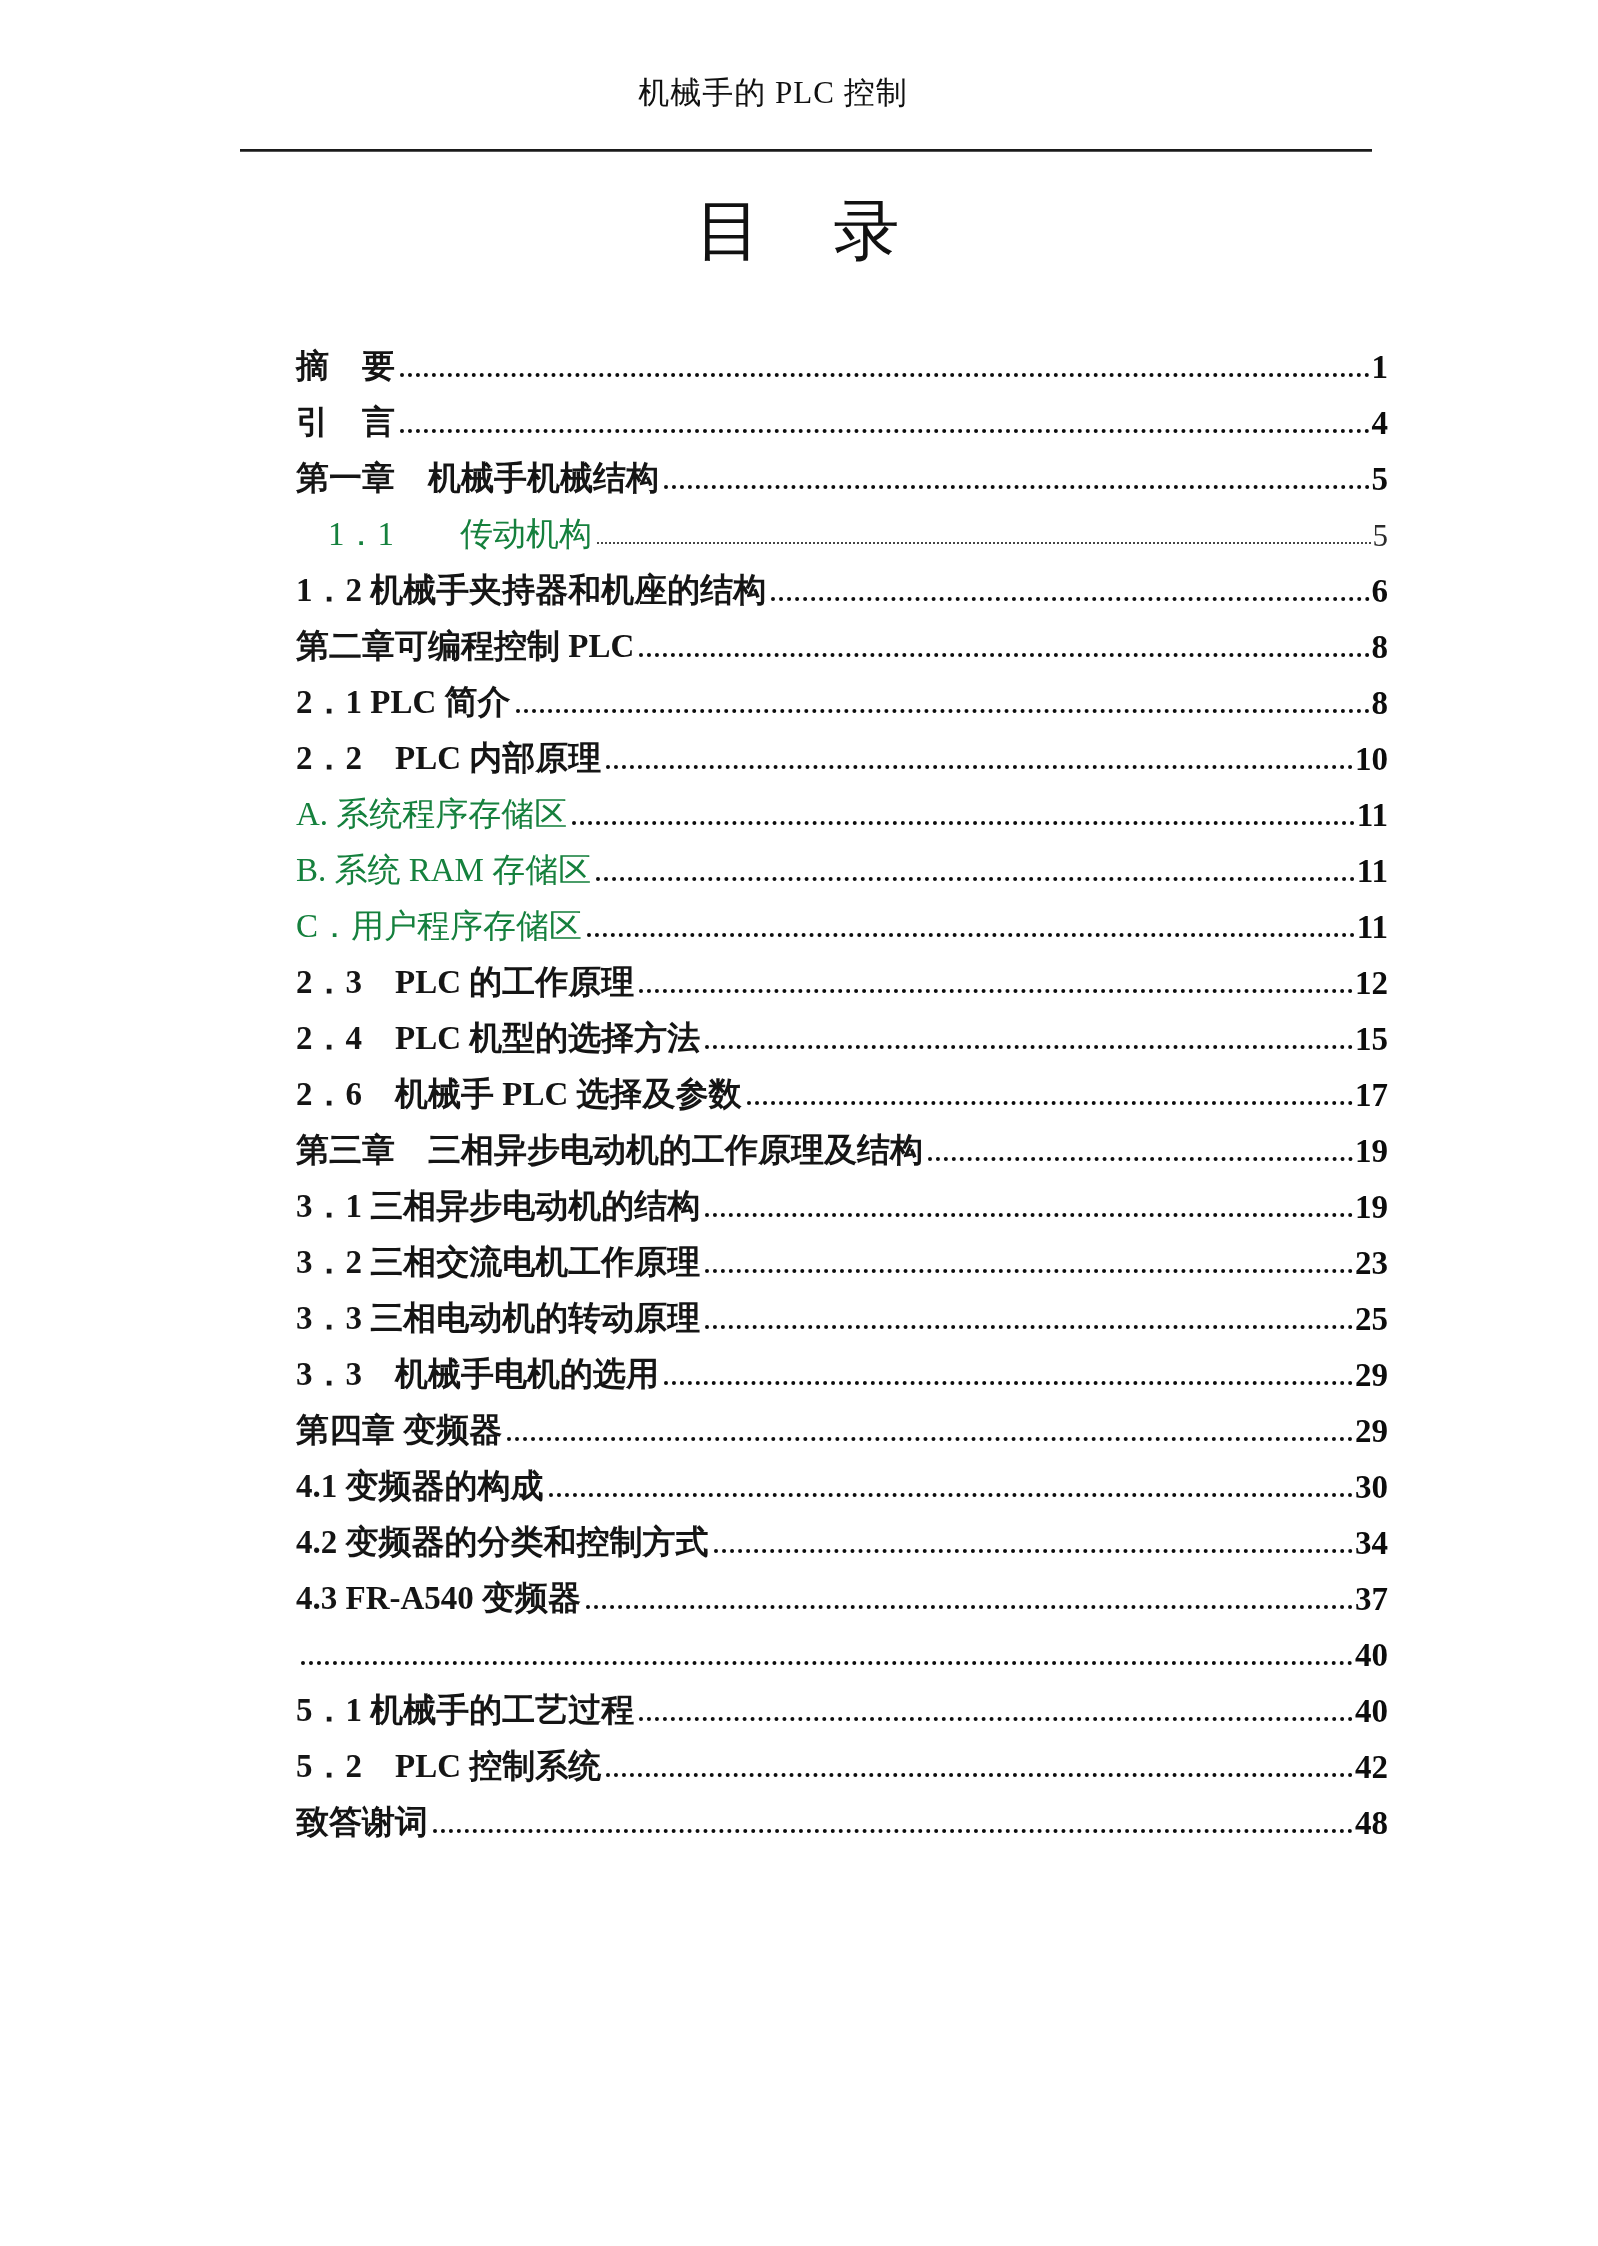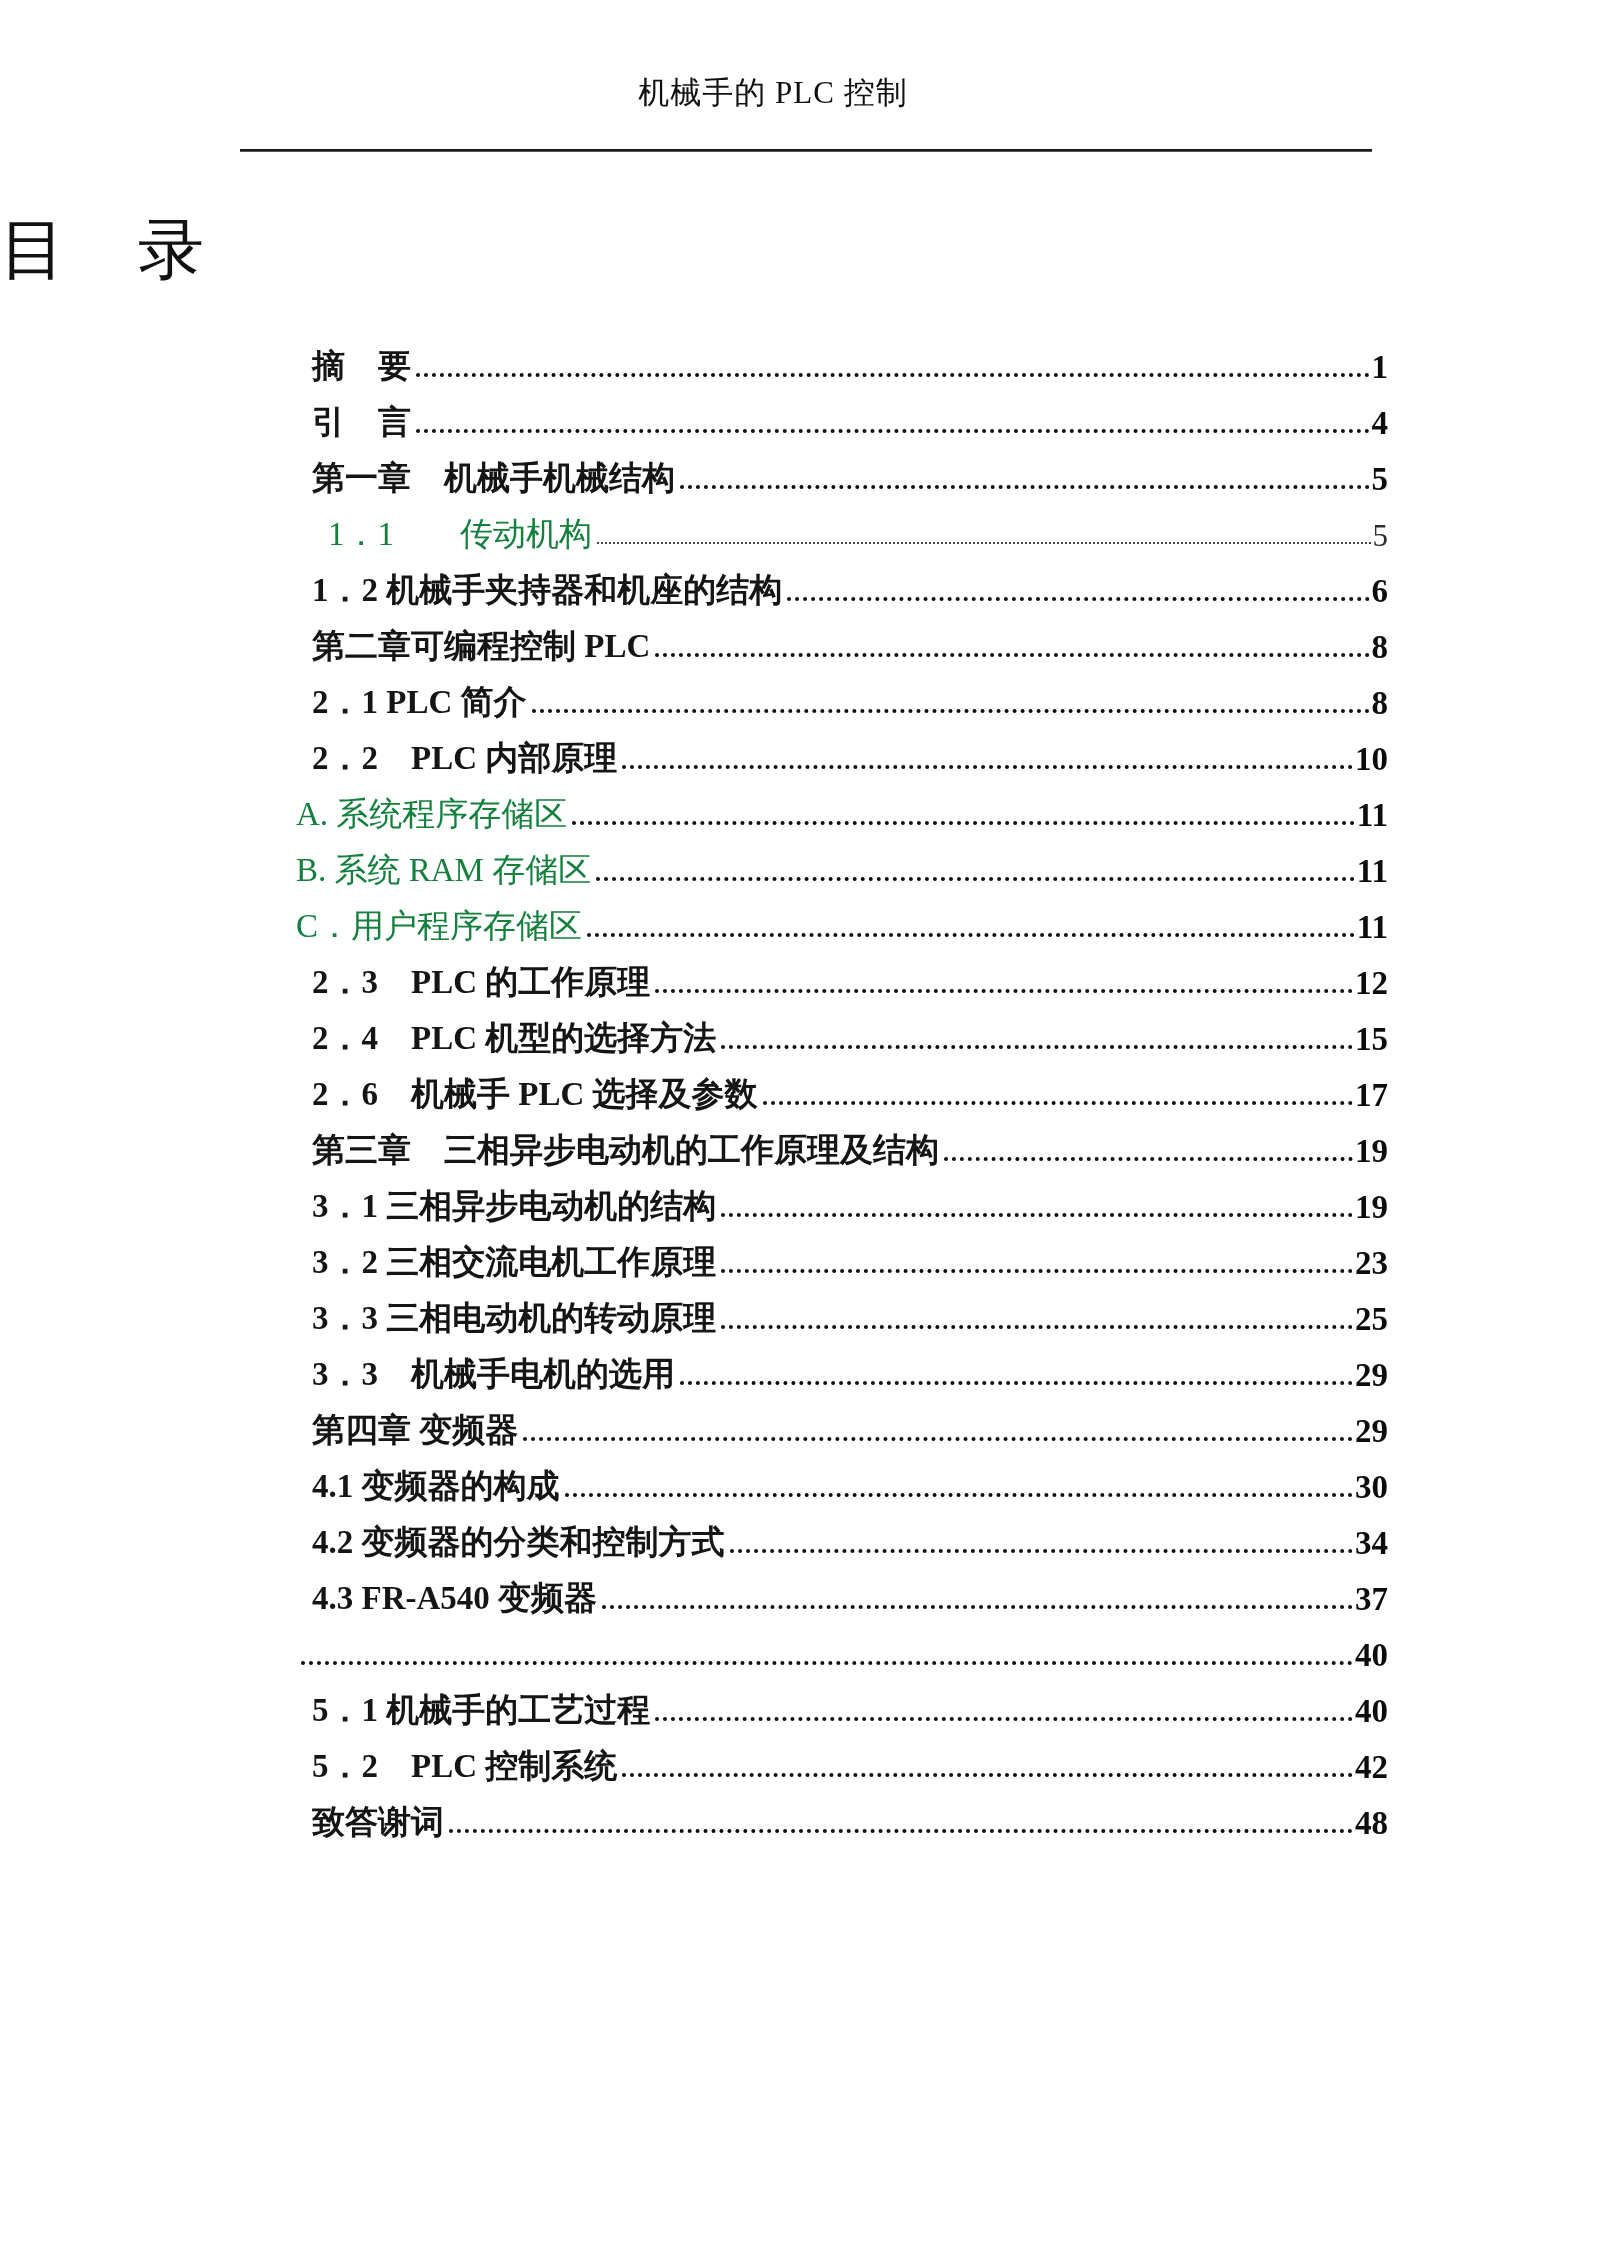--- a/index.html
+++ b/index.html
@@ -22,21 +22,22 @@
   }
   .header-rule {
     position: absolute;
     top: 149px; left: 240px;
     width: 1132px; height: 2px;
     background: #1b1b1b;
     border-bottom: 1px solid #555;
   }
   .doc-title {
     position: absolute;
-    top: 205px; left: 0; right: 0;
+    top: 186px; left: 0; right: 0;
+    text-align: center;
     font-size: 66px;
     font-weight: 500;
     letter-spacing: 3px;
     white-space: nowrap;
   }
   .toc {
     position: absolute;
     left: 296px; top: 330px;
     width: 1092px;
   }
@@ -45,21 +46,21 @@
     align-items: flex-end;
     height: 56px;
   }
   .toc-row.indent1 { padding-left: 32px; }
   .label {
     white-space: nowrap;
     font-size: 33px;
     line-height: 1.15;
     color: #151515;
   }
-  .label.bold { font-weight: bold; margin-left: 16px; }
+  .label.bold { font-weight: bold; }
   .label.regular { font-weight: 400; color: #15803d; }
   .dots {
     flex: 1;
     margin: 0 2px 9px 5px;
     border-bottom: 4px dotted #0d0d0d;
     min-width: 20px;
   }
   .dots.light {
     border-bottom: 2px dotted #454545;
     margin-bottom: 10px;

